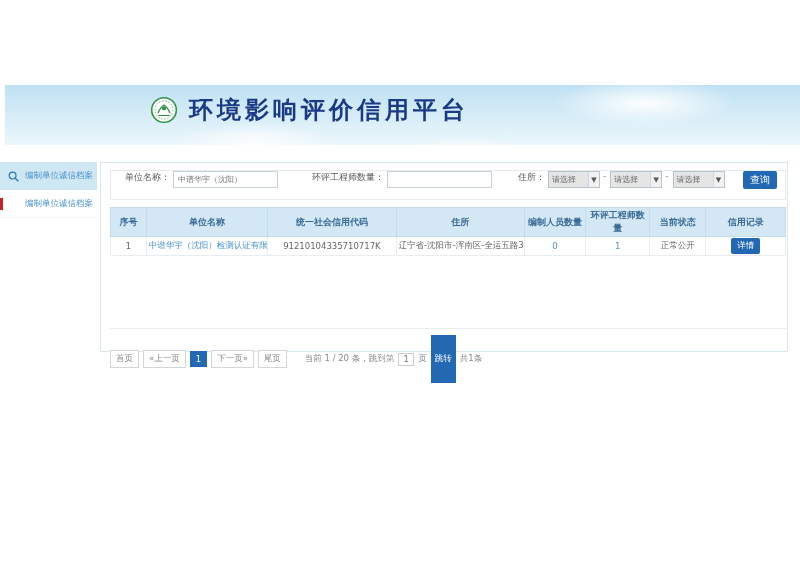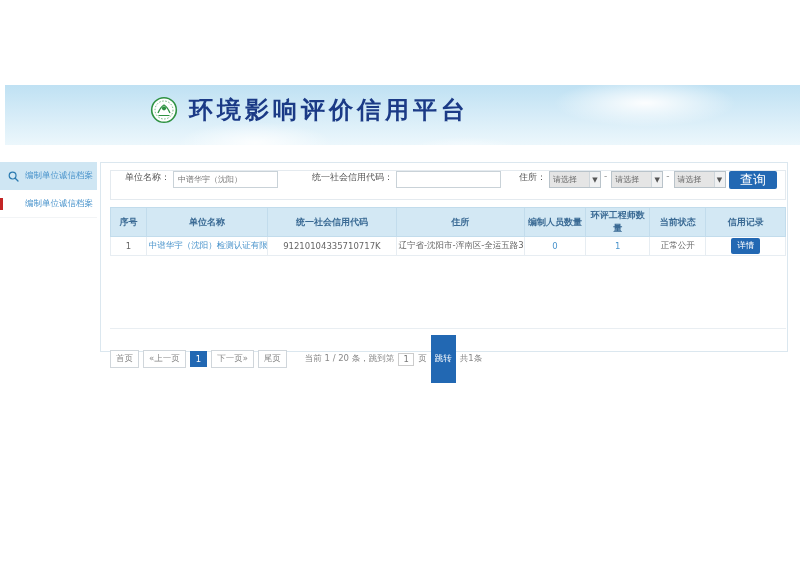--- a/index.html
+++ b/index.html
@@ -33,26 +33,26 @@
   .side-item.sub .side-label { margin-left:25px; }
 
   
   .panel { position:absolute; left:100px; top:162px; width:688px; height:190px; background:#fff; border:1px solid #dbe7ef; }
 
   
   .search-box { position:absolute; left:110px; top:170px; width:676px; height:30px; background:#fff; border:1px solid #e4eaef; display:flex; align-items:flex-start; font-size:9px; color:#555; }
   .search-box label { white-space:nowrap; }
   .lbl-name { margin-left:14px; }
   .lbl-code { margin-left:34px; }
-  .lbl-addr { margin-left:18px; }
+  .lbl-addr { margin-left:26px; }
   .txt { width:105px; height:17px; border:1px solid #c9d2d8; font-size:8px; color:#777; padding:0 4px; margin-left:3px; }
   .select { display:inline-flex; align-items:center; justify-content:space-between; width:52px; height:17px; border:1px solid #b9c3ca; background:#e5e5e5; font-size:8px; color:#666; padding-left:3px; margin-left:3px; cursor:pointer; }
   .select .arrow { width:11px; height:15px; background:#f0f1f2; border-left:1px solid #cfd6db; font-size:7px; color:#555; display:inline-flex; align-items:center; justify-content:center; }
   .dash { margin:0 1px 0 3px; color:#888; }
-  .btn-query { margin-left:auto; margin-right:8px; width:48px; height:18px; background:var(--accent-blue,#2268b3); color:#fff; border:none; border-radius:2px; font-size:13px; cursor:pointer; }
+  .btn-query { margin-left:auto; margin-right:8px; width:34px; height:18px; background:var(--accent-blue,#2268b3); color:#fff; border:none; border-radius:2px; font-size:10px; cursor:pointer; }
 
   
   .grid { position:absolute; left:110px; top:207px; width:676px; border-collapse:collapse; table-layout:fixed; }
   .grid th { background:var(--table-header-bg,#d3e8f4); color:#3a6a94; font-size:9px; font-weight:bold; height:18px; border:1px solid #c2dcec; padding:1px 2px; }
   .grid td { font-size:8.5px; color:#666; height:18px; border:1px solid #e7edf2; text-align:center; padding:1px 2px; white-space:nowrap; overflow:hidden; }
   .grid a { color:var(--link-blue,#4a94cc); text-decoration:none; cursor:pointer; }
   .btn-detail { background:var(--accent-blue,#2b72bb); color:#fff; border:none; border-radius:2px; font-size:8.5px; padding:2px 6px; cursor:pointer; }
 
   
   .pagination { position:absolute; left:110px; top:328px; width:676px; display:flex; align-items:center; gap:4px; font-size:8.5px; color:#888; border-top:1px solid #e9eef2; padding-top:6px; }
@@ -96,21 +96,21 @@
   <div class="side-item sub">
     <span class="red-marker"></span>
     <span class="side-label">编制单位诚信档案</span>
   </div>
 
   <div class="panel"></div>
 
   <div class="search-box">
     <label class="lbl-name">单位名称：</label>
     <input class="txt" type="text" value="中谱华宇（沈阳）" style="">
-    <label class="lbl-code">统一社会信用代码：</label>
+    <label class="lbl-code">环评工程师数量：</label>
     <input class="txt" type="text" value="" style="">
     <label class="lbl-addr">住所：</label>
     <span class="select">
       <span>请选择</span>
       <span class="arrow">▼</span>
     </span>
     <span class="dash">-</span>
     <span class="select">
       <span>请选择</span>
       <span class="arrow">▼</span>

